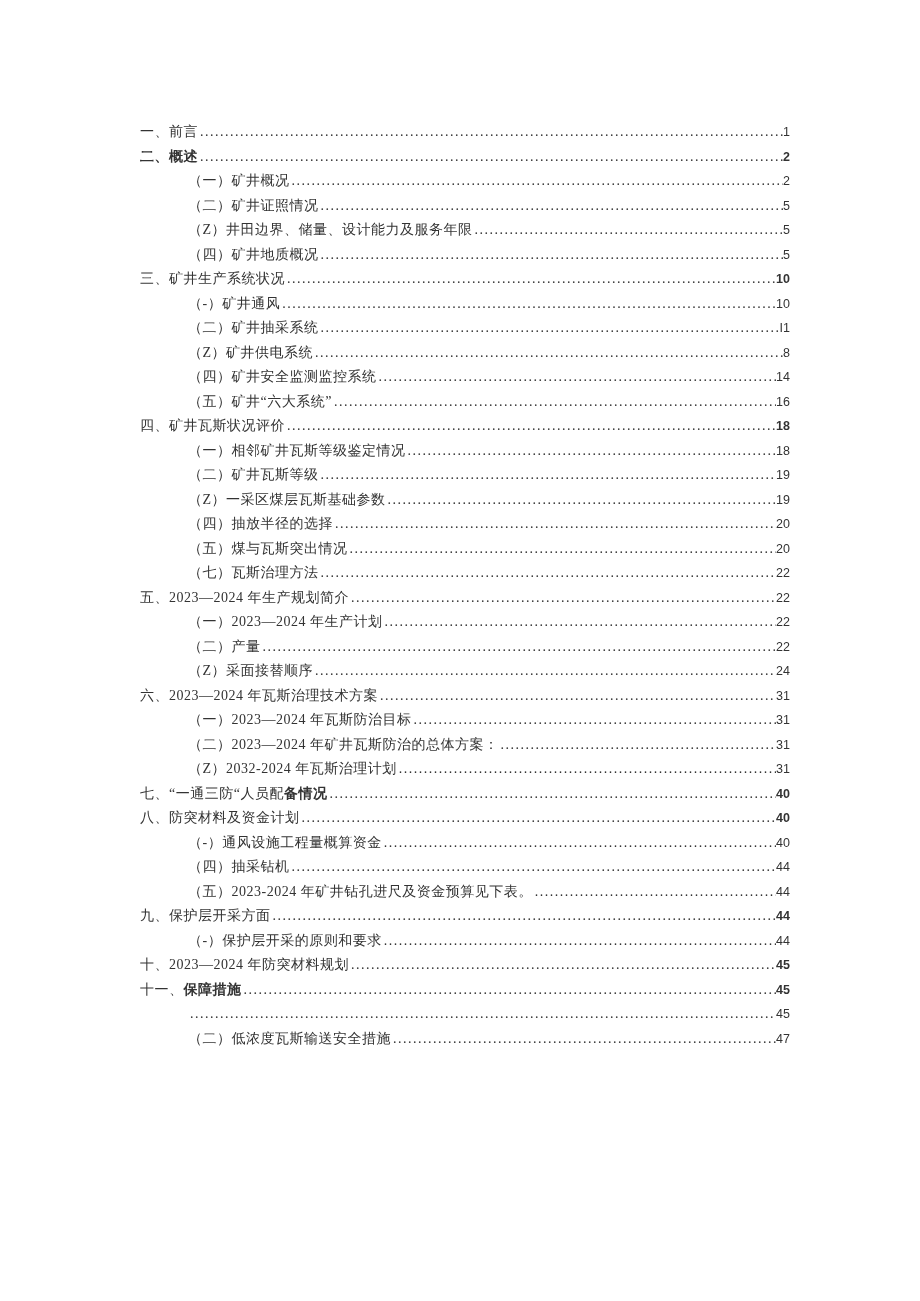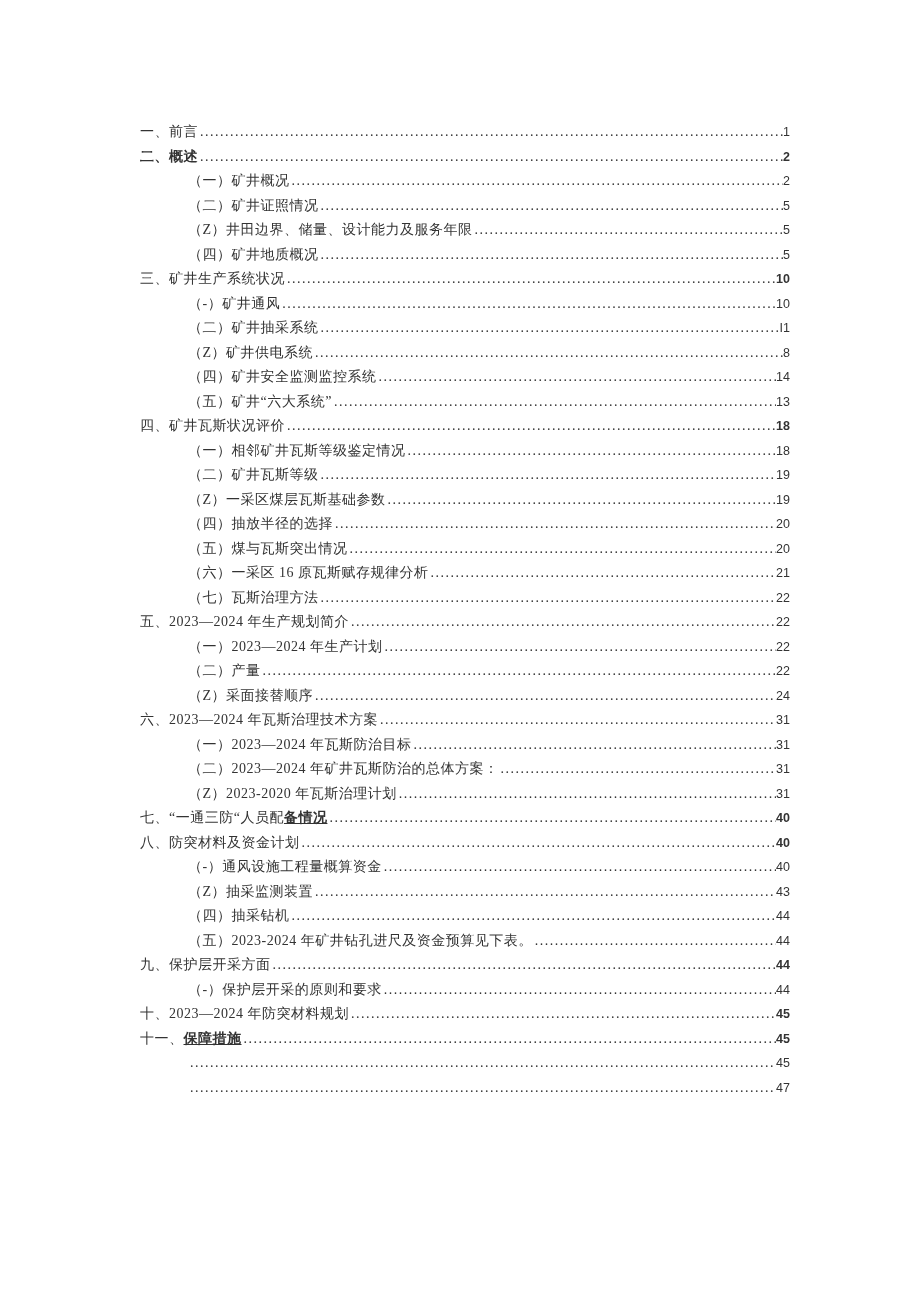--- a/index.html
+++ b/index.html
@@ -35,21 +35,21 @@
     }
     .toc-entry .page {
       flex-shrink: 0;
       font-family: sans-serif;
       font-size: 12.5px;
     }
     .level-1 { margin-left: 0; }
     .level-2 { margin-left: 48px; }
     .bold .label { font-weight: bold; }
     .bold .page { font-weight: bold; }
-    .bold-partial .label .em { font-weight: bold; text-decoration: underline; }
+    .bold-partial .label .em { font-weight: bold; }
     .bold-partial .page { font-weight: bold; }
     .cn-num { letter-spacing: 0.5px; }
   </style>
 </head>
 <body>
 
 <div class="toc" id="toc-root">
     <div class="toc-entry level-1">
       <span class="label cn-num">一、前言</span>
       <span class="leader"></span>
@@ -101,21 +101,21 @@
       <span class="page">8</span>
     </div>
     <div class="toc-entry level-2">
       <span class="label cn-num">（四）矿井安全监测监控系统</span>
       <span class="leader"></span>
       <span class="page">14</span>
     </div>
     <div class="toc-entry level-2">
       <span class="label cn-num">（五）矿井“六大系统”</span>
       <span class="leader"></span>
-      <span class="page">13</span>
+      <span class="page">16</span>
     </div>
     <div class="toc-entry level-1">
       <span class="label cn-num">四、矿井瓦斯状况评价</span>
       <span class="leader"></span>
       <span class="page" style="font-weight: bold;">18</span>
     </div>
     <div class="toc-entry level-2">
       <span class="label cn-num">（一）相邻矿井瓦斯等级鉴定情况</span>
       <span class="leader"></span>
       <span class="page">18</span>
@@ -134,25 +134,20 @@
       <span class="label cn-num">（四）抽放半径的选择</span>
       <span class="leader"></span>
       <span class="page">20</span>
     </div>
     <div class="toc-entry level-2">
       <span class="label cn-num">（五）煤与瓦斯突出情况</span>
       <span class="leader"></span>
       <span class="page">20</span>
     </div>
     <div class="toc-entry level-2">
-      <span class="label cn-num">（六）一采区 16 原瓦斯赋存规律分析</span>
-      <span class="leader"></span>
-      <span class="page">21</span>
-    </div>
-    <div class="toc-entry level-2">
       <span class="label cn-num">（七）瓦斯治理方法</span>
       <span class="leader"></span>
       <span class="page">22</span>
     </div>
     <div class="toc-entry level-1">
       <span class="label cn-num">五、2023—2024 年生产规划简介</span>
       <span class="leader"></span>
       <span class="page">22</span>
     </div>
     <div class="toc-entry level-2">
@@ -179,45 +174,40 @@
       <span class="label cn-num">（一）2023—2024 年瓦斯防治目标</span>
       <span class="leader"></span>
       <span class="page">31</span>
     </div>
     <div class="toc-entry level-2">
       <span class="label cn-num">（二）2023—2024 年矿井瓦斯防治的总体方案：</span>
       <span class="leader"></span>
       <span class="page">31</span>
     </div>
     <div class="toc-entry level-2">
-      <span class="label cn-num">（Z）2023-2020 年瓦斯治理计划</span>
+      <span class="label cn-num">（Z）2032-2024 年瓦斯治理计划</span>
       <span class="leader"></span>
       <span class="page">31</span>
     </div>
     <div class="toc-entry level-1 bold-partial">
       <span class="label cn-num"><span>七、“一通三防“人员配</span><span class="em">备情况</span></span>
       <span class="leader"></span>
       <span class="page">40</span>
     </div>
     <div class="toc-entry level-1">
       <span class="label cn-num">八、防突材料及资金计划</span>
       <span class="leader"></span>
       <span class="page" style="font-weight: bold;">40</span>
     </div>
     <div class="toc-entry level-2">
       <span class="label cn-num">（-）通风设施工程量概算资金</span>
       <span class="leader"></span>
       <span class="page">40</span>
     </div>
     <div class="toc-entry level-2">
-      <span class="label cn-num">（Z）抽采监测装置</span>
-      <span class="leader"></span>
-      <span class="page">43</span>
-    </div>
-    <div class="toc-entry level-2">
       <span class="label cn-num">（四）抽采钻机</span>
       <span class="leader"></span>
       <span class="page">44</span>
     </div>
     <div class="toc-entry level-2">
       <span class="label cn-num">（五）2023-2024 年矿井钻孔进尺及资金预算见下表。</span>
       <span class="leader"></span>
       <span class="page">44</span>
     </div>
     <div class="toc-entry level-1">
@@ -238,16 +228,17 @@
     <div class="toc-entry level-1 bold-partial">
       <span class="label cn-num"><span>十一、</span><span class="em">保障措施</span></span>
       <span class="leader"></span>
       <span class="page">45</span>
     </div>
     <div class="toc-entry level-2">
       <span class="leader"></span>
       <span class="page">45</span>
     </div>
     <div class="toc-entry level-2">
+      <span class="label cn-num">（二）低浓度瓦斯输送安全措施</span>
       <span class="leader"></span>
       <span class="page">47</span>
     </div>
   </div>
 
 </body></html>

